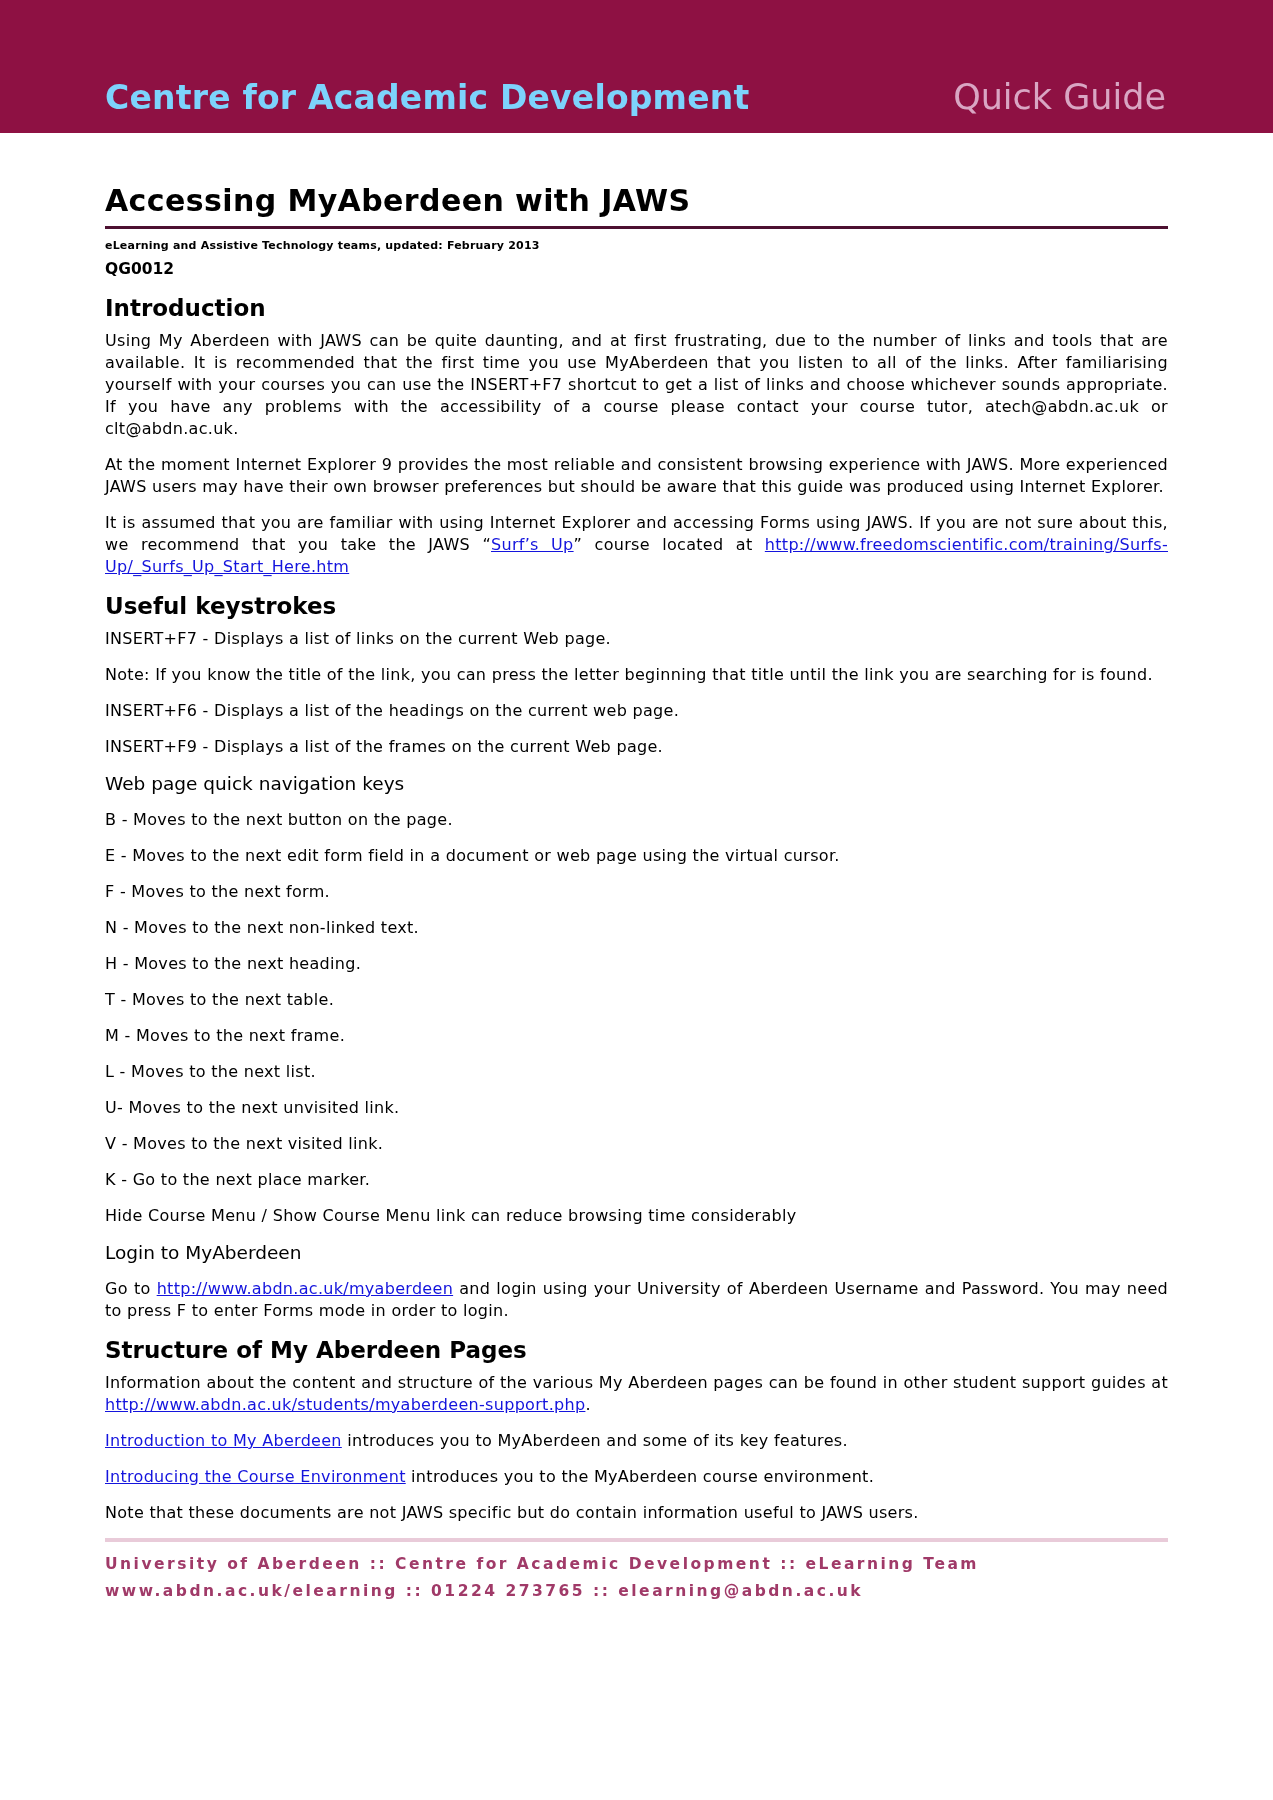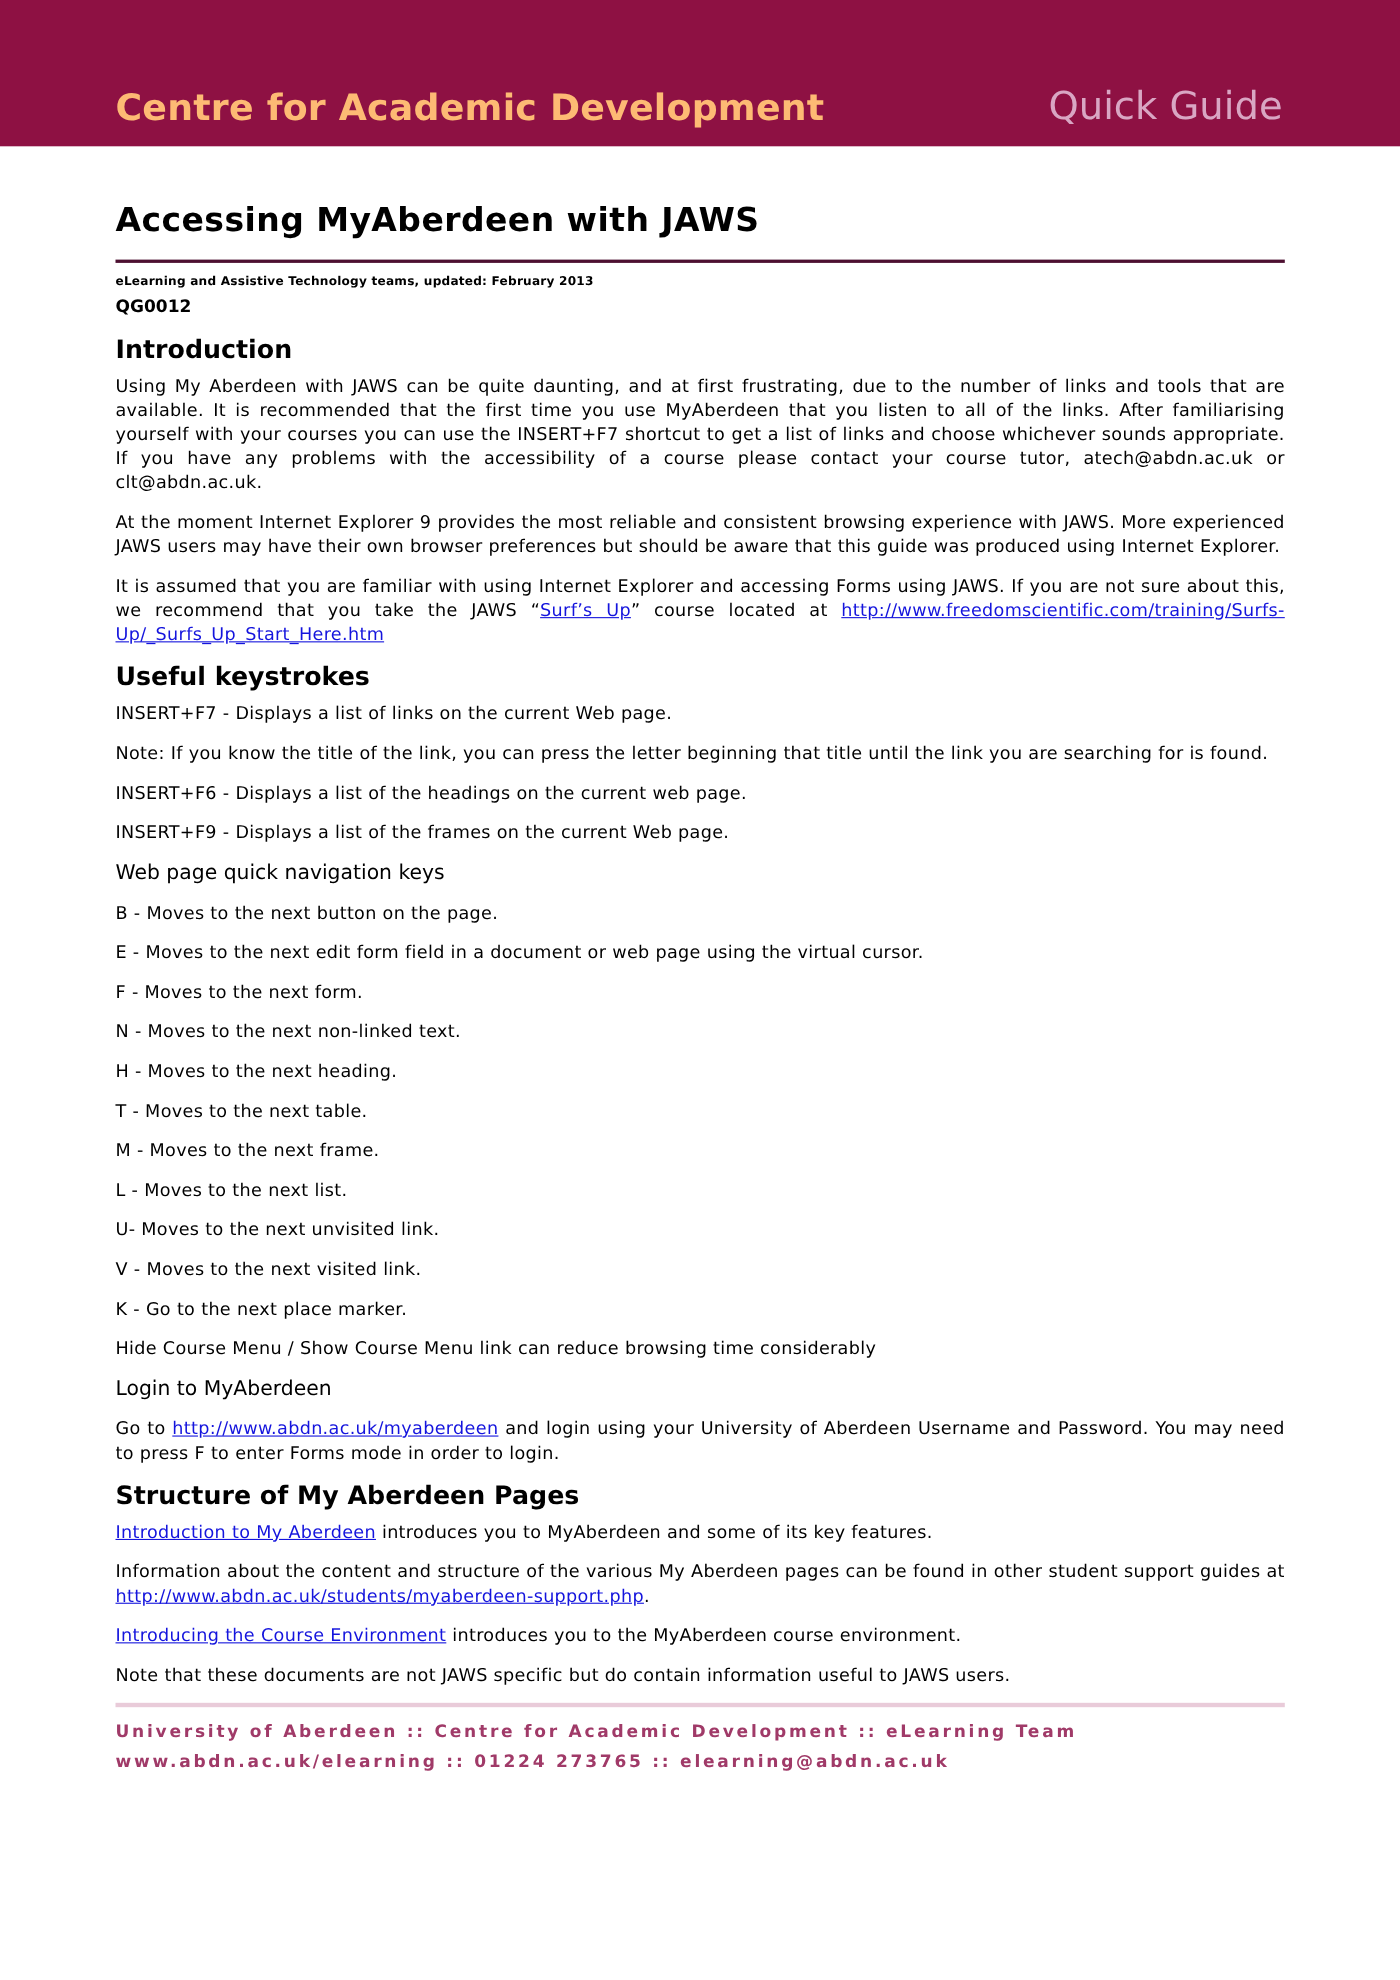--- a/index.html
+++ b/index.html
@@ -13,21 +13,21 @@
   .band {
     height: 133px;
     background: var(--header-bg, #8e1143);
     display: flex;
     justify-content: space-between;
     align-items: flex-end;
     padding: 0 107px 16px 105px;
     box-sizing: border-box;
   }
   .brand {
-    color: #fdba74;
+    color: #7dd3fc;
     font-weight: bold;
     font-size: 33px;
     letter-spacing: 0.2px;
     white-space: nowrap;
   }
   .badge {
     color: var(--badge, #d9a6c3);
     font-size: 35px;
     font-weight: normal;
     white-space: nowrap;
@@ -35,21 +35,21 @@
   .page {
     width: 1063px;
     margin: 0 0 0 105px;
   }
   h1.doc-title {
     font-size: 30px;
     line-height: 36px;
     font-weight: bold;
     letter-spacing: 0.4px;
     margin: 50px 0 10px 0;
-    padding-bottom: 17px;
+    padding-bottom: 7px;
     border-bottom: 3px solid var(--title-rule, #4d1031);
   }
   p.subtitle {
     font-size: 11px; font-weight: bold;
     letter-spacing: 0.2px;
     margin: 0 0 8px 0;
   }
   p.doc-code {
     font-size: 15.5px; font-weight: bold;
     margin: 0 0 16px 0;
@@ -132,22 +132,22 @@
   <p class="body">L - Moves to the next list.</p>
   <p class="body">U- Moves to the next unvisited link.</p>
   <p class="body">V - Moves to the next visited link.</p>
   <p class="body">K - Go to the next place marker.</p>
   <p class="body">Hide Course Menu / Show Course Menu link can reduce browsing time considerably</p>
 
   <h3 class="sub">Login to MyAberdeen</h3>
   <p class="body"><span>Go to </span><a class="doclink" href="#">http://www.abdn.ac.uk/myaberdeen</a><span> and login using your University of Aberdeen Username and Password. You may need to press F to enter Forms mode in order to login.</span></p>
 
   <h2 class="sec">Structure of My Aberdeen Pages</h2>
+  <p class="body"><span>Information about the content and structure of the various My Aberdeen pages can be found in other student support guides at </span><a class="doclink" href="#">http://www.abdn.ac.uk/students/myaberdeen-support.php</a><span>.</span></p>
   <p class="body"><a class="doclink" href="#">Introduction to My Aberdeen</a><span> introduces you to MyAberdeen and some of its key features.</span></p>
-  <p class="body"><span>Information about the content and structure of the various My Aberdeen pages can be found in other student support guides at </span><a class="doclink" href="#">http://www.abdn.ac.uk/students/myaberdeen-support.php</a><span>.</span></p>
   <p class="body"><a class="doclink" href="#">Introducing the Course Environment</a><span> introduces you to the MyAberdeen course environment.</span></p>
   <p class="body">Note that these documents are not JAWS specific but do contain information useful to JAWS users.</p>
 
   <div class="footer-rule"></div>
   <div class="footer">
     <div>University of Aberdeen :: Centre for Academic Development :: eLearning Team</div>
     <div>www.abdn.ac.uk/elearning :: 01224 273765 :: elearning@abdn.ac.uk</div>
   </div>
 
 </main>

